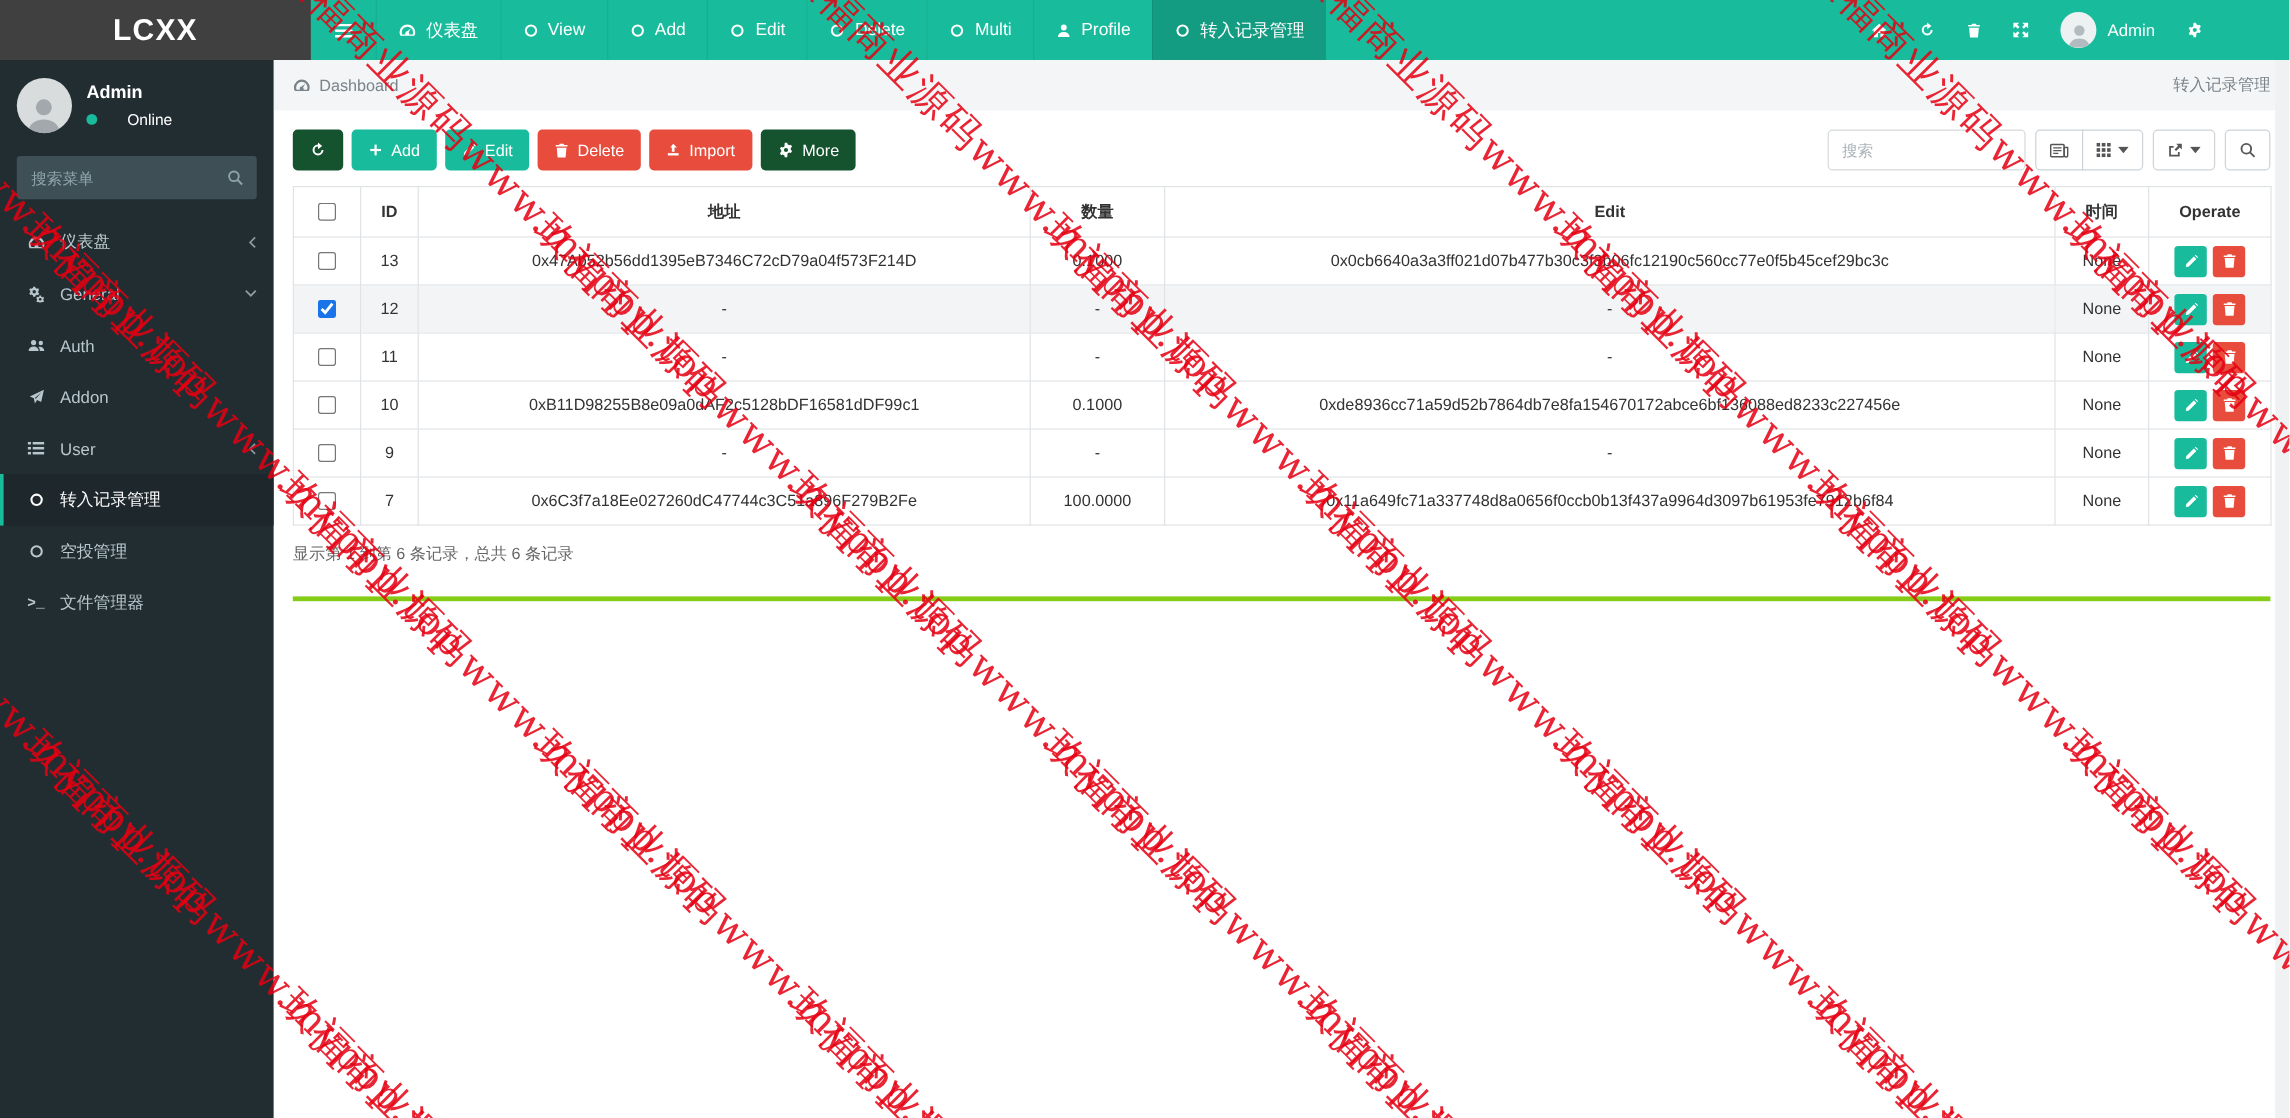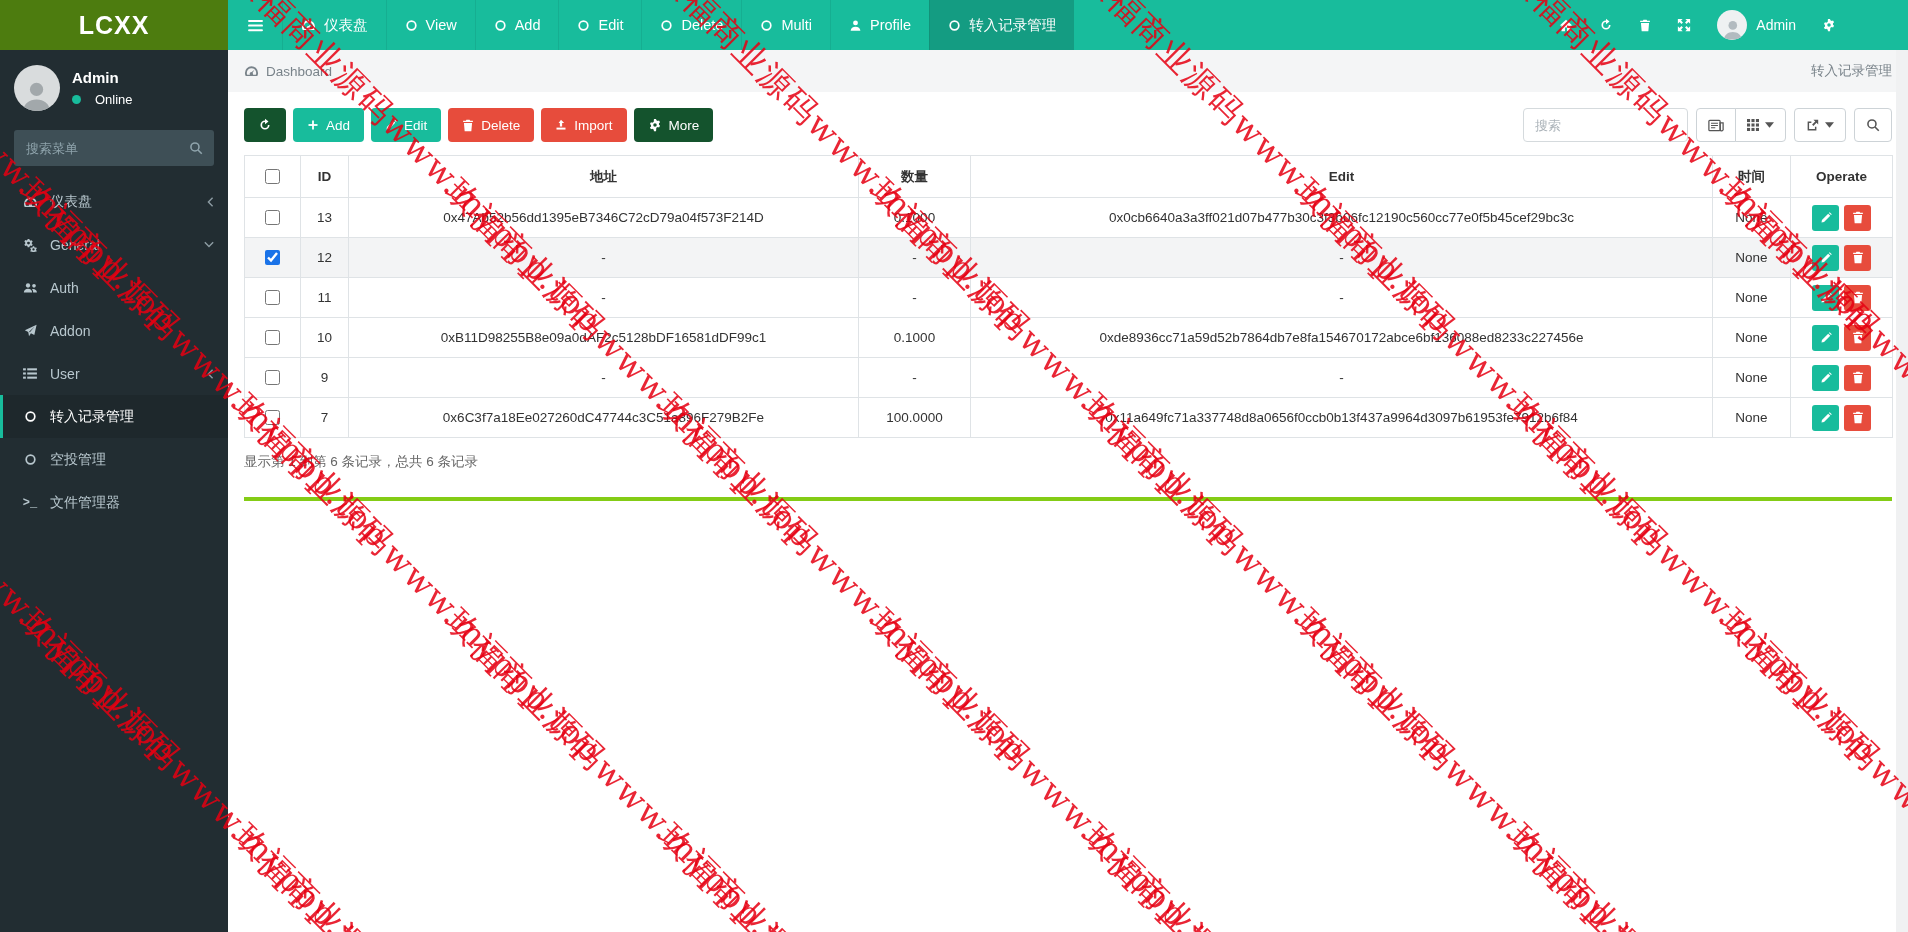--- a/index.html
+++ b/index.html
@@ -1,41 +1,41 @@
 <!DOCTYPE html>
 <html><head>
 <meta charset="utf-8">
 <style>
   * { box-sizing: border-box; margin: 0; padding: 0; }
   html,body { width:1908px; height:932px; overflow:hidden; }
   body { font-family:"Liberation Sans", sans-serif; background:#fff; position:relative; }
 
   
   .navbar { position:absolute; top:0; left:0; right:0; height:50px; background:#18bc9c; display:flex; align-items:stretch; z-index:5; }
-  .logo { width:228px; background:#4d7c0f; color:#fff; font-size:25px; font-weight:bold; letter-spacing:1px;
+  .logo { width:259px; background:#404040; color:#fff; font-size:25px; font-weight:bold; letter-spacing:1px;
           display:flex; align-items:center; justify-content:center; cursor:pointer; }
   .nav-toggle { width:54px; display:flex; align-items:center; justify-content:center; color:#fff; cursor:pointer; }
   .nav-tabs { display:flex; align-items:stretch; }
   .nav-tab { display:flex; align-items:center; gap:8px; padding:0 18px; color:#fff; font-size:14.5px;
              border-left:1px solid rgba(0,0,0,0.07); cursor:pointer; white-space:nowrap; }
   .nav-tab.active { background:#149c82; }
   .nav-tab .ic, .nav-toggle .ic { display:inline-flex; }
   .nav-right { margin-left:auto; display:flex; align-items:center; gap:26px; padding-right:72px; color:#fff; }
   .nav-ic { display:inline-flex; cursor:pointer; }
   .nav-user { display:flex; align-items:center; gap:9px; cursor:pointer; font-size:14px; }
   .nav-avatar { width:30px; height:30px; border-radius:50%; background:#eef1f2; color:#b2bbc0;
                 display:flex; align-items:flex-end; justify-content:center; overflow:hidden; }
 
   
   .sidebar { position:absolute; top:50px; left:0; width:228px; bottom:0; background:#222d32; color:#b8c7ce; z-index:4; }
   .side-user { display:flex; align-items:center; gap:12px; padding:15px 14px 13px; }
   .side-avatar { width:46px; height:46px; border-radius:50%; background:#d9dcdd; color:#a2a8ab;
                  display:flex; align-items:flex-end; justify-content:center; overflow:hidden; }
   .side-name { color:#fff; font-weight:bold; font-size:15px; }
-  .side-status { font-size:13px; color:#fff; display:flex; align-items:center; gap:14px; margin-top:6px; }
+  .side-status { font-size:13px; color:#fff; display:flex; align-items:center; gap:25px; margin-top:6px; }
   .dot { width:9px; height:9px; border-radius:50%; background:#18bc9c; }
   .side-search { margin:6px 14px 14px; position:relative; }
   .side-search input { width:100%; height:36px; background:#3e4f56; border:none; border-radius:3px;
                        color:#fff; padding:0 32px 0 12px; font-size:13px; outline:none; }
   .side-search input::placeholder { color:#8fa4ac; }
   .side-search .sic { position:absolute; right:11px; top:11px; color:#8fa4ac; display:inline-flex; }
   .menu { margin-top:4px; }
   .menu-item { display:flex; align-items:center; gap:10px; height:43px; padding:0 14px 0 17px;
                font-size:14px; cursor:pointer; border-left:3px solid transparent; }
   .menu-item .mi-ic { width:20px; display:flex; justify-content:center; }

